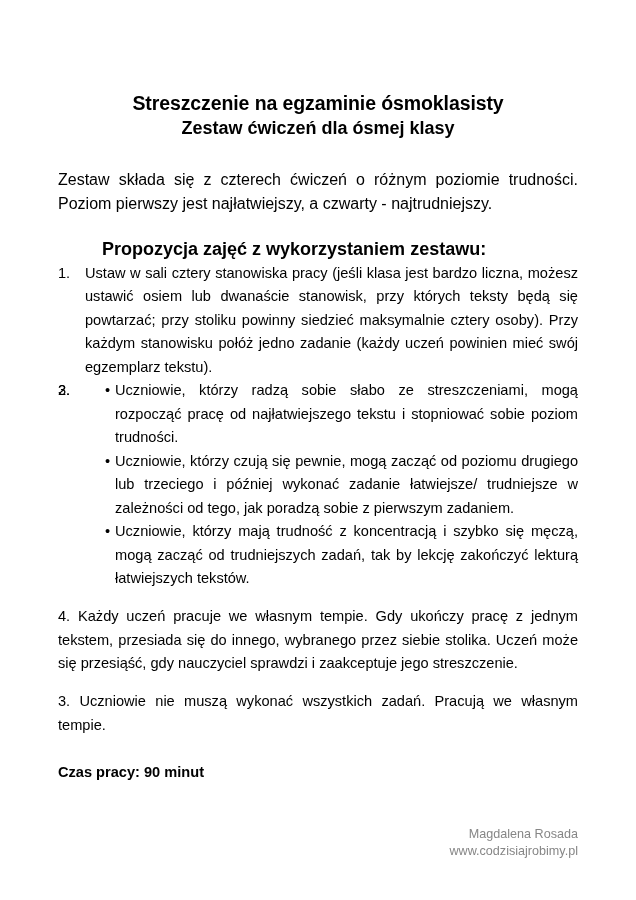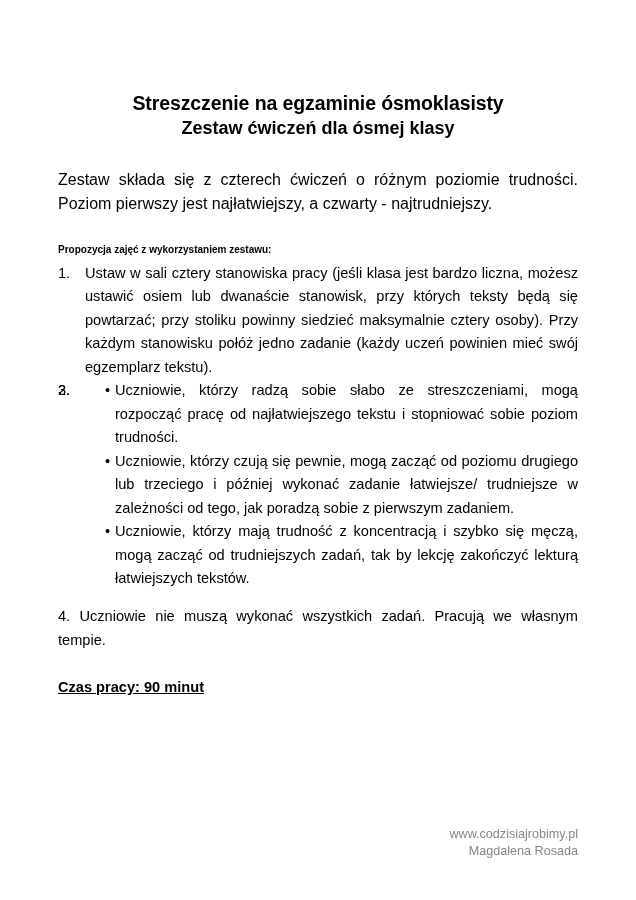--- a/index.html
+++ b/index.html
@@ -44,23 +44,24 @@
     line-height: 24px;
   }
   .intro {
     margin-top: 28px;
     font-size: 16px;
     line-height: 23.5px;
     text-align: justify;
   }
   .section-heading {
     margin-top: 23px;
-    font-size: 10px;
+    font-size: 18px;
     font-weight: bold;
     line-height: 23.5px;
+    margin-left: 44px;
   }
   .ol-list {
     margin: 0;
     padding: 0;
     list-style: none;
   }
   .ol-item {
     position: relative;
     padding-left: 27px;
     font-size: 14.6px;
@@ -97,21 +98,20 @@
   .plain-para {
     font-size: 14.6px;
     line-height: 23.5px;
     text-align: justify;
   }
   .time-note {
     margin-top: 24px;
     font-size: 14.6px;
     font-weight: bold;
     line-height: 23.5px;
-    text-decoration: underline;
   }
   .footer {
     position: absolute;
     right: 58px;
     top: 826px;
     width: 320px;
     text-align: right;
     color: #868686;
     font-size: 12.6px;
     line-height: 17px;
@@ -154,24 +154,25 @@
       <li class="ul-item">
         <span class="ul-marker">•</span>
         <span>Uczniowie, którzy czują się pewnie, mogą zacząć od poziomu drugiego lub trzeciego i później wykonać zadanie łatwiejsze/ trudniejsze w zależności od tego, jak poradzą sobie z pierwszym zadaniem.</span>
       </li>
       <li class="ul-item">
         <span class="ul-marker">•</span>
         <span>Uczniowie, którzy mają trudność z koncentracją i szybko się męczą, mogą zacząć od trudniejszych zadań, tak by lekcję zakończyć lekturą łatwiejszych tekstów.</span>
       </li>
     </ul>
 
-    <p class="plain-para">4. Uczniowie nie muszą wykonać wszystkich zadań. Pracują we własnym tempie.</p>
+    <p class="plain-para">4. Każdy uczeń pracuje we własnym tempie. Gdy ukończy pracę z jednym tekstem, przesiada się do innego, wybranego przez siebie stolika. Uczeń może się przesiąść, gdy nauczyciel sprawdzi i zaakceptuje jego streszczenie.</p>
+    <p class="plain-para">3. Uczniowie nie muszą wykonać wszystkich zadań. Pracują we własnym tempie.</p>
 
     <div class="time-note">Czas pracy: 90 minut</div>
 
   </div>
 
   <div class="footer">
+    <div>Magdalena Rosada</div>
     <div>www.codzisiajrobimy.pl</div>
-    <div>Magdalena Rosada</div>
   </div>
 
 </div>
 
 </body></html>

